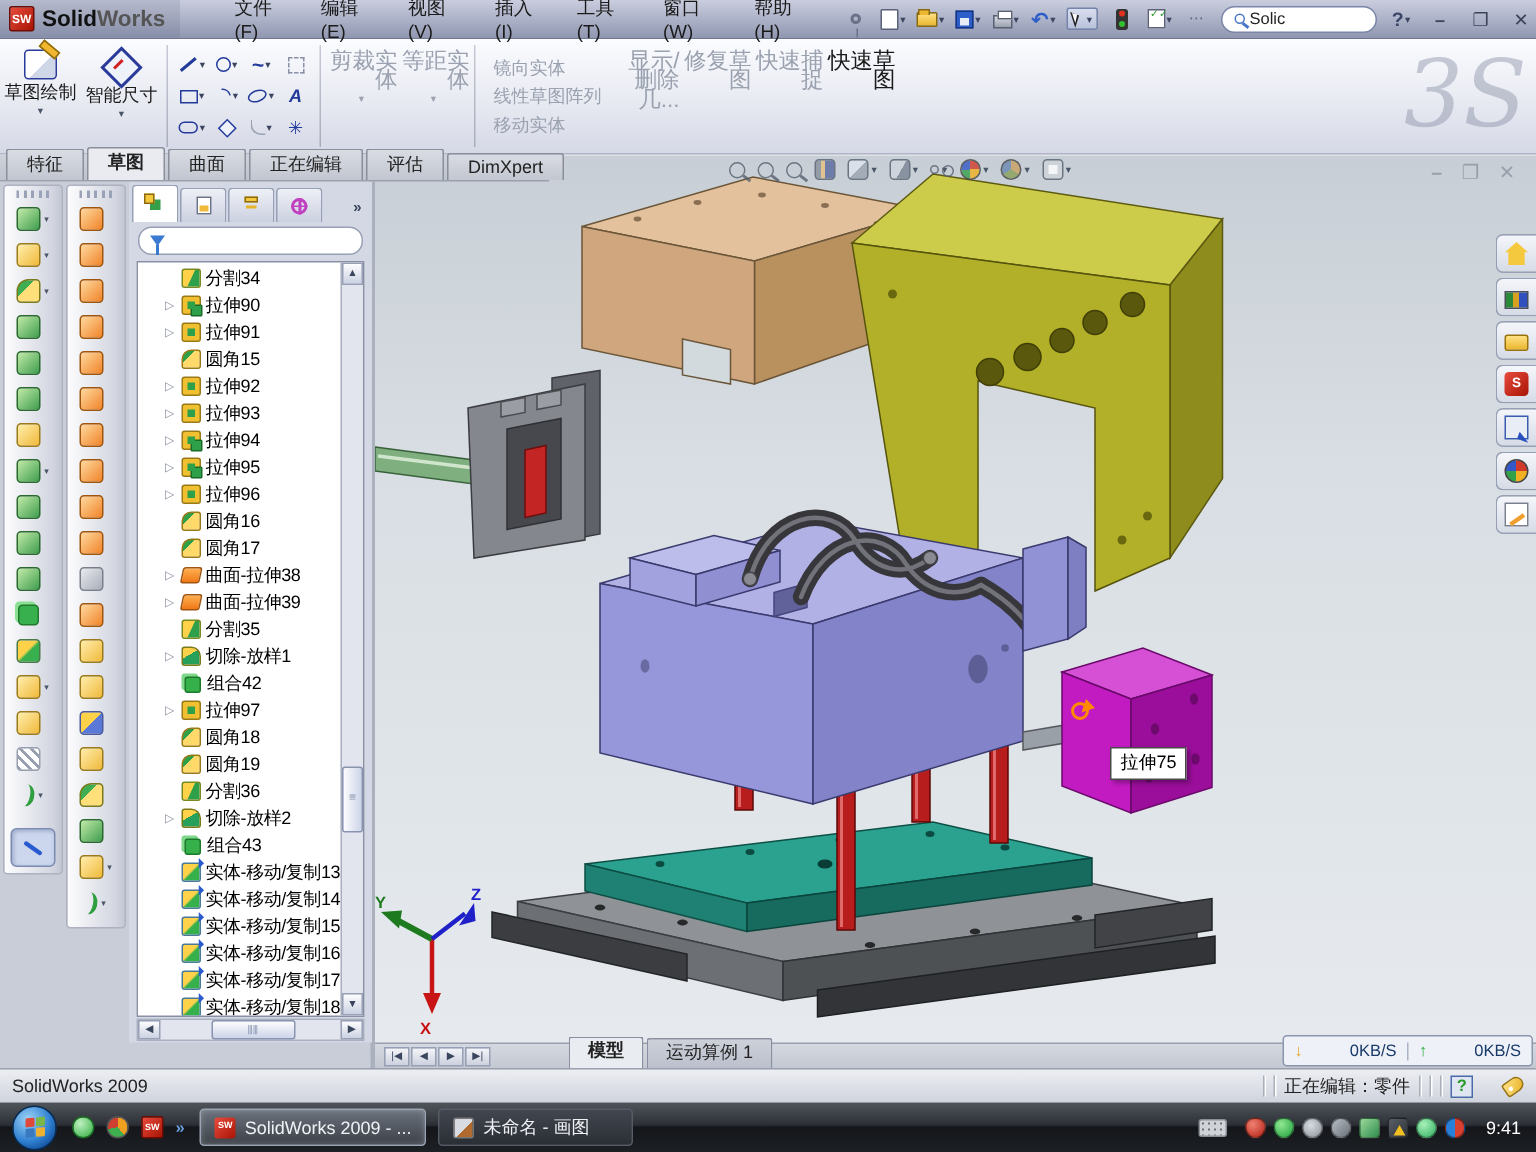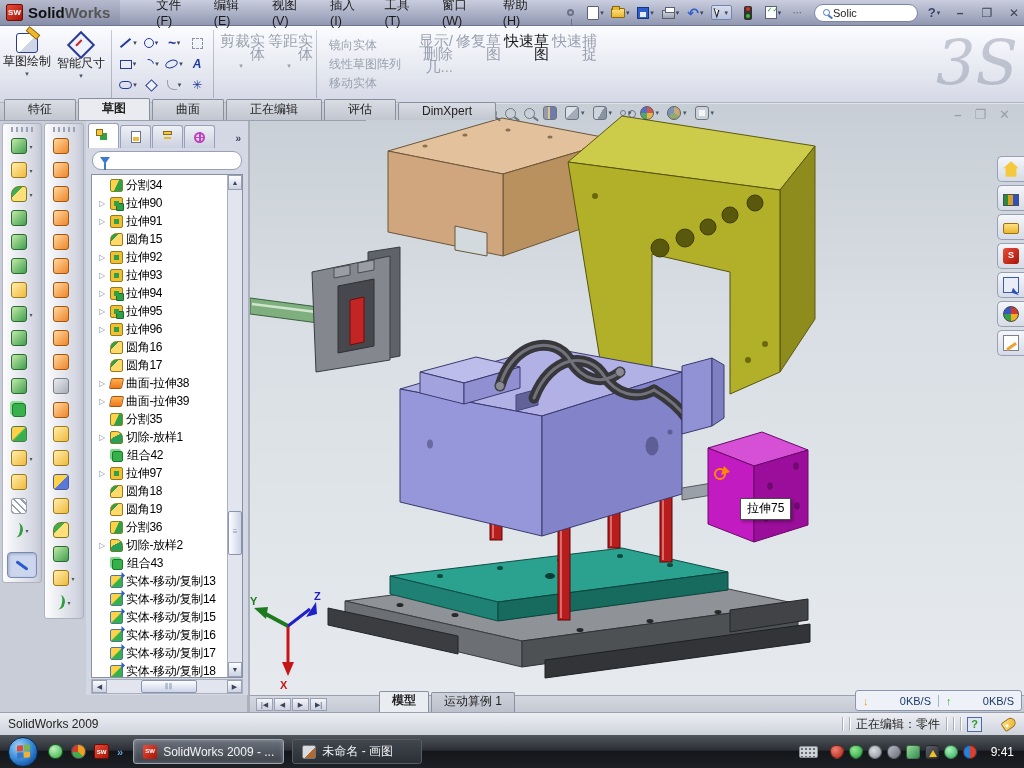--- a/index.html
+++ b/index.html
@@ -84,21 +84,21 @@
 .midbtn .lbl { font-size:15px; line-height:13px; text-align:right; color:#1a1a1a; }
 .midbtn[data-enabled="false"] .lbl { color:#9aa1af; }
 .stackcol { display:flex; flex-direction:column; justify-content:center; gap:3px; padding:0 4px; z-index:1; }
 .stackrow { display:flex; align-items:center; gap:5px; height:16px; }
 .stackrow .lbl { font-size:12px; color:#9aa1af; white-space:nowrap; }
 .tailgrp { display:flex; z-index:1; }
 
 
 .tabstrip { position:absolute; left:0; top:103px; width:366px; height:18px; z-index:26;
   background:linear-gradient(#ced2da,#bfc3cd); display:flex; align-items:flex-end; padding-left:4px; gap:2px; border-bottom:1px solid #9aa0ac; }
-.cmtab { font-size:12px; padding:1px 23px 2px; border:1px solid #8a8f9c; border-bottom:none;
+.cmtab { font-size:12px; padding:1px 13px 2px; border:1px solid #8a8f9c; border-bottom:none;
   background:linear-gradient(#d9dce3,#c2c6d0); color:#222; border-radius:2px 2px 0 0; white-space:nowrap; }
 .cmtab[data-active="true"] { background:#e9ebf0; padding-bottom:3px; font-weight:bold; }
 
 
 .graphics { position:absolute; left:250px; top:104px; width:774px; height:591px;
   background:linear-gradient(180deg,#c7ced5 0%,#d8dee3 35%,#e6eaee 100%); z-index:10; overflow:hidden; }
 .graphics svg { position:absolute; inset:0; }
 .hud { position:absolute; left:236px; top:2px; display:flex; align-items:center; gap:8px; z-index:5; }
 .hud-item { display:flex; align-items:center; gap:2px; }
 .hicon { width:14px; height:14px; opacity:.8; position:relative; border:1.5px solid #55606e; border-radius:3px; }
@@ -172,21 +172,21 @@
 .pt-dimx { width:11px; height:11px; border:2px solid #c040c0; border-radius:50%; position:relative; }
 .pt-dimx::before { content:""; position:absolute; left:3px; top:-2px; width:1.5px; height:11px; background:#c040c0; }
 .pt-dimx::after { content:""; position:absolute; left:-2px; top:3px; width:11px; height:1.5px; background:#c040c0; }
 .ptab-more { margin-left:auto; color:#3a4560; font-size:10px; font-weight:bold; padding:0 5px 4px 0; }
 .filterbar { margin:3px 6px 2px; height:19px; background:#fff; border:1px solid #98a0b6; border-radius:9px;
   display:flex; align-items:center; padding-left:7px; }
 .funnel { width:0; height:0; border-left:5px solid transparent; border-right:5px solid transparent; border-top:7px solid #3a7ad0; position:relative; }
 .funnel::after { content:""; position:absolute; left:-1px; top:-1px; width:2px; height:7px; background:#3a7ad0; }
 .treewrap { position:absolute; left:5px; top:53px; right:5px; bottom:17px; background:#fff; border:1px solid #8a90a4; display:flex; }
 .treelist { flex:1; overflow:hidden; padding-top:1px; }
-.tree-row { height:18px; display:flex; align-items:center; gap:3px; padding-left:7px; white-space:nowrap; }
+.tree-row { height:18px; display:flex; align-items:center; gap:3px; padding-left:18px; white-space:nowrap; }
 .tri { width:8px; font-size:8px; color:#8a90a0; flex:none; }
 .tree-row[data-expand="false"] .tri { visibility:hidden; }
 .ticon { width:13px; height:13px; flex:none; border-radius:2px; position:relative; }
 .tree-row[data-icon="split"] .ticon { background:linear-gradient(115deg,#ffd24a 48%,#2fa04a 52%); border:1px solid #7a8a20; }
 .tree-row[data-icon="extrude"] .ticon, .tree-row[data-icon="extrude2"] .ticon { background:#f0c030; border:1px solid #9a7a18; }
 .tree-row[data-icon="extrude"] .ticon::after, .tree-row[data-icon="extrude2"] .ticon::after { content:""; position:absolute; inset:3px; background:#2fa04a; }
 .tree-row[data-icon="extrude2"] .ticon::before { content:""; position:absolute; right:-2px; bottom:-2px; width:6px; height:6px; background:#2fa04a; border:1px solid #1a6a2a; border-radius:1px; }
 .tree-row[data-icon="fillet"] .ticon { background:linear-gradient(135deg,#2fa04a 35%,#ffd96a 35%); border:1px solid #9a7a18; border-radius:50% 2px 2px 2px; }
 .tree-row[data-icon="surface"] .ticon { background:linear-gradient(180deg,#ffb050,#f07818); border:1px solid #a05510; transform:skewX(-12deg); height:11px; }
 .tree-row[data-icon="cutloft"] .ticon { background:linear-gradient(150deg,#ffd24a 40%,#26a05a 40%); border:1px solid #7a7a18; border-radius:2px 50% 2px 2px; }
@@ -412,27 +412,27 @@
     <div class="tailgrp">
 
     <div class="midbtn" data-enabled="false" data-icon="dispdel">
           <span class="tail-glyph"></span>
           <span class="lbl">显示/删除几...</span>
         </div>
         <div class="midbtn" data-enabled="false" data-icon="repair">
           <span class="tail-glyph"></span>
           <span class="lbl">修复草图</span>
         </div>
+        <div class="midbtn" data-enabled="false" data-icon="snap">
+          <span class="tail-glyph"></span>
+          <span class="lbl">快速捕捉</span>
+        </div>
         <div class="midbtn" data-enabled="true" data-icon="qsketch">
           <span class="tail-glyph"></span>
           <span class="lbl">快速草图</span>
-        </div>
-        <div class="midbtn" data-enabled="false" data-icon="snap">
-          <span class="tail-glyph"></span>
-          <span class="lbl">快速捕捉</span>
         </div>
       </div>
   </div>
 
   <div class="tabstrip">
 
   <span class="cmtab" data-active="false"><span>特征</span></span>
       <span class="cmtab" data-active="true"><span>草图</span></span>
       <span class="cmtab" data-active="false"><span>曲面</span></span>
       <span class="cmtab" data-active="false"><span>正在编辑</span></span>

